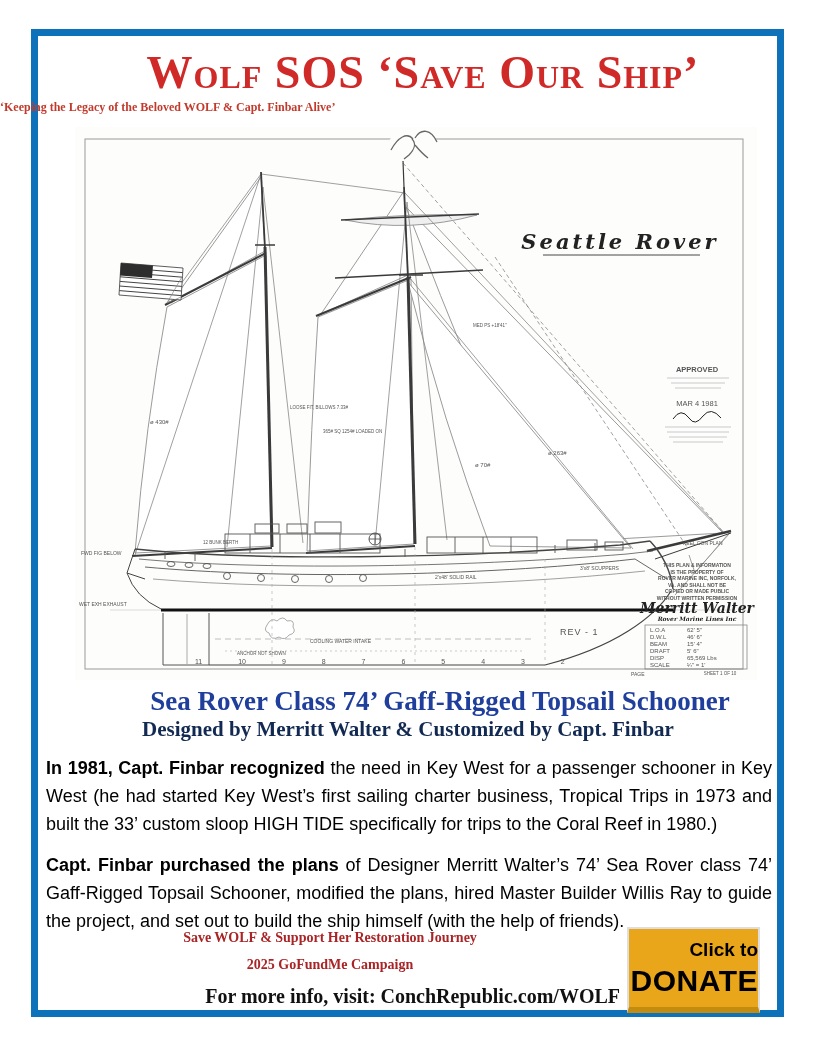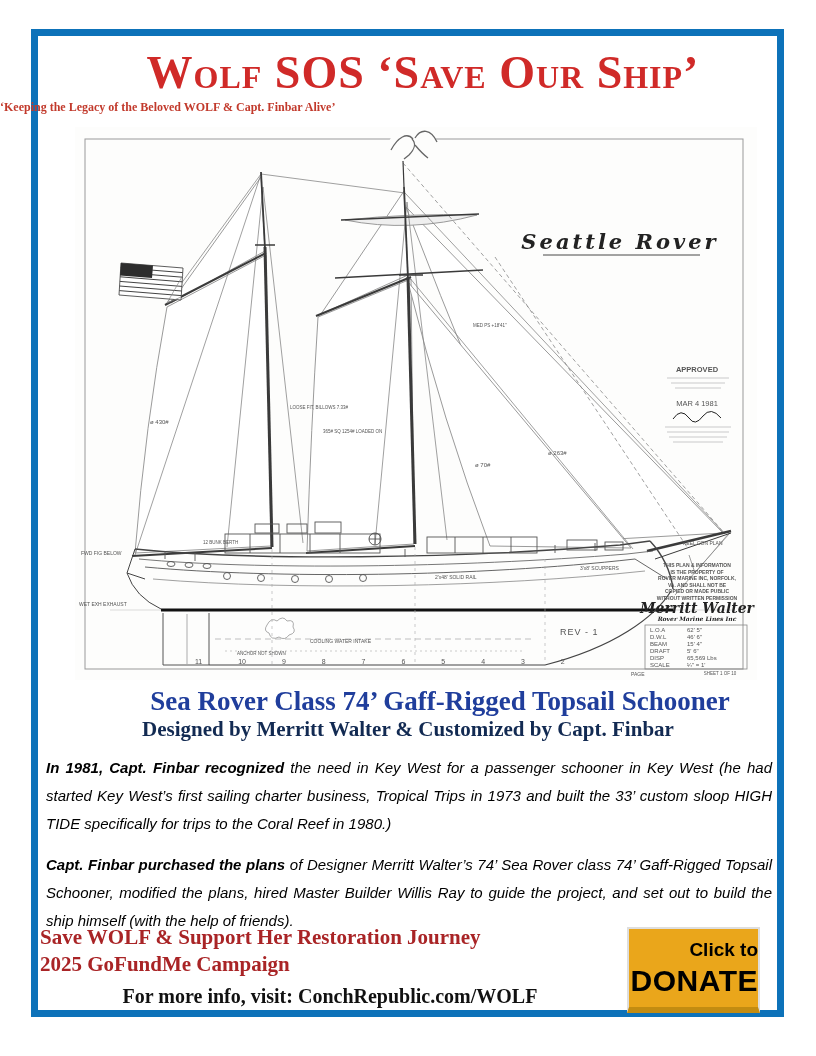--- a/index.html
+++ b/index.html
@@ -10,26 +10,26 @@
   .title{position:absolute;left:0;top:46px;width:100%;text-align:center;
         font-variant:small-caps;font-weight:bold;font-size:46px;letter-spacing:1px;color:#d02a28;margin-left:15px;}
   .subtitle{position:absolute;left:0;top:100px;width:100%;text-align:left;
         font-weight:bold;font-size:12px;color:#c23a2c;}
   .drawing{position:absolute;left:75px;top:127px;width:682px;height:553px;background:#fdfdfc;}
   .heading{position:absolute;left:0;top:686px;width:100%;text-align:center;
         font-weight:bold;font-size:27px;color:#203e9c;padding-left:32px;}
   .subheading{position:absolute;left:0;top:717px;width:100%;text-align:center;
         font-weight:bold;font-size:21px;color:#122a52;}
   .bodytext{position:absolute;left:46px;top:754px;width:726px;
-        font-family:"Liberation Sans",sans-serif;font-size:15px;line-height:28px;
-        text-align:justify;color:#000;font-style:italic;}
+        font-family:"Liberation Sans",sans-serif;font-size:18px;line-height:28px;
+        text-align:justify;color:#000;}
   .bodytext p{margin:0 0 13px 0;}
-  .campaign{position:absolute;left:40px;top:924px;width:580px;
-        font-weight:bold;font-size:21px;line-height:27px;color:#a92426;}
-  .infoline{position:absolute;left:40px;top:985px;width:580px;text-align:center;
+  .campaign{position:absolute;left:40px;top:924px;width:580px;text-align:center;
+        font-weight:bold;font-size:14px;line-height:27px;color:#a92426;}
+  .infoline{position:absolute;left:40px;top:985px;width:580px;text-align:right;
         font-weight:bold;font-size:20px;color:#111;}
   .donate{position:absolute;left:627px;top:927px;width:133px;height:86px;box-sizing:border-box;
         background:#eaa61b;border:2px solid #dedede;border-bottom:6px solid #c38c11;
         display:flex;flex-direction:column;align-items:flex-end;justify-content:center;
         font-family:"Liberation Sans",sans-serif;color:#000;cursor:pointer;}
   .donate .l1{font-weight:bold;font-size:19px;}
   .donate .l2{font-weight:bold;font-size:30px;letter-spacing:.5px;margin-top:3px;padding-left:27px;}
   svg text{font-family:"Liberation Sans",sans-serif;fill:#555;}
   .bl{font-family:"DejaVu Serif",serif;font-style:italic;font-weight:bold;fill:#222;}
 </style>

